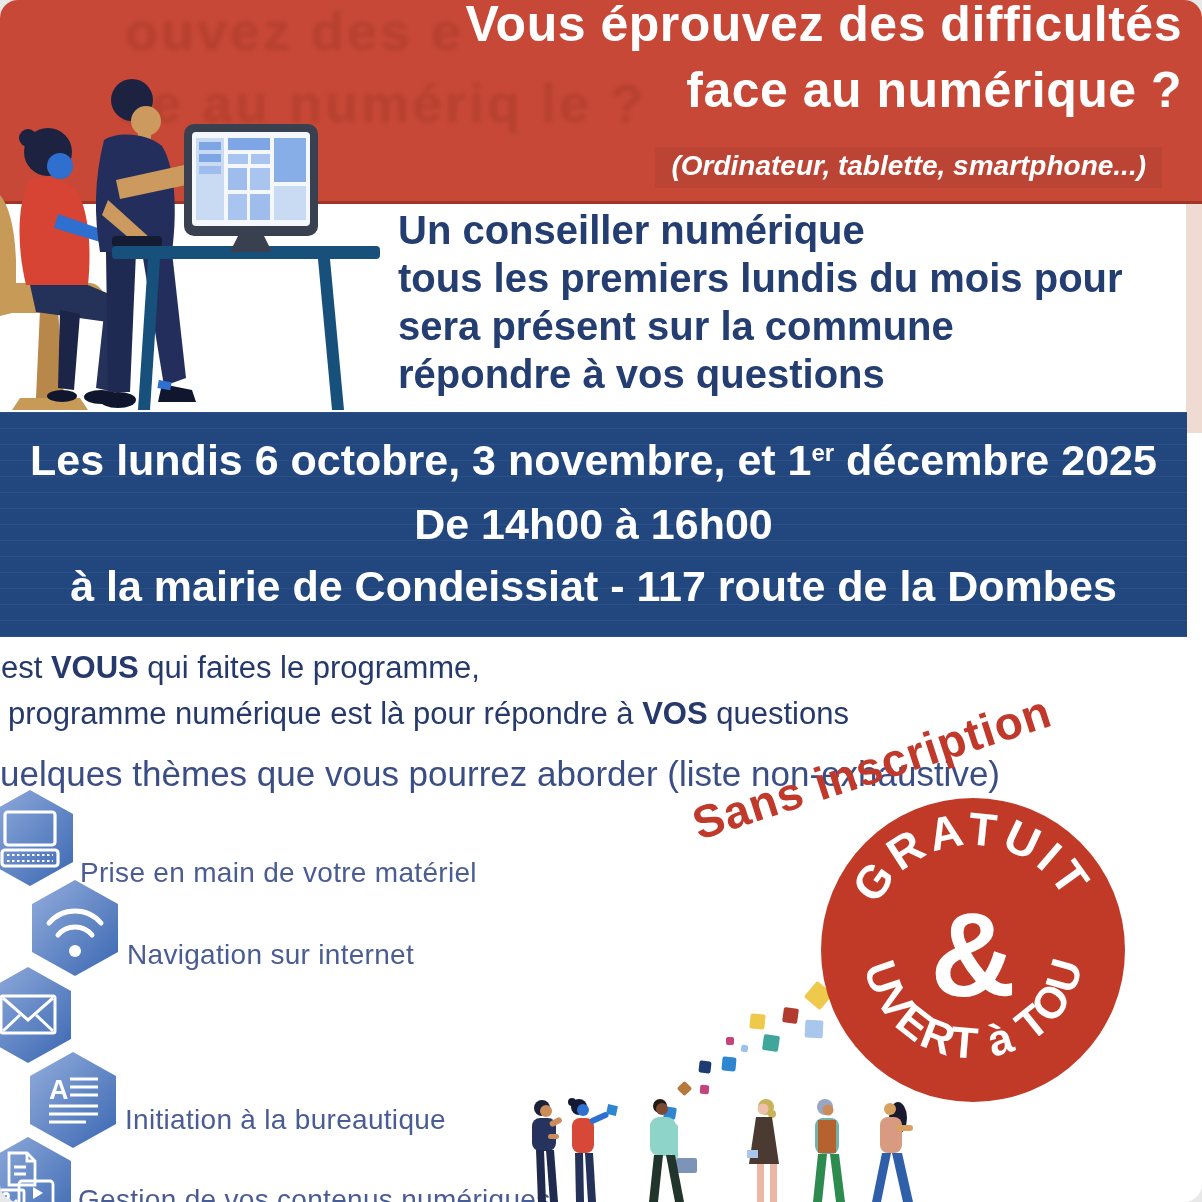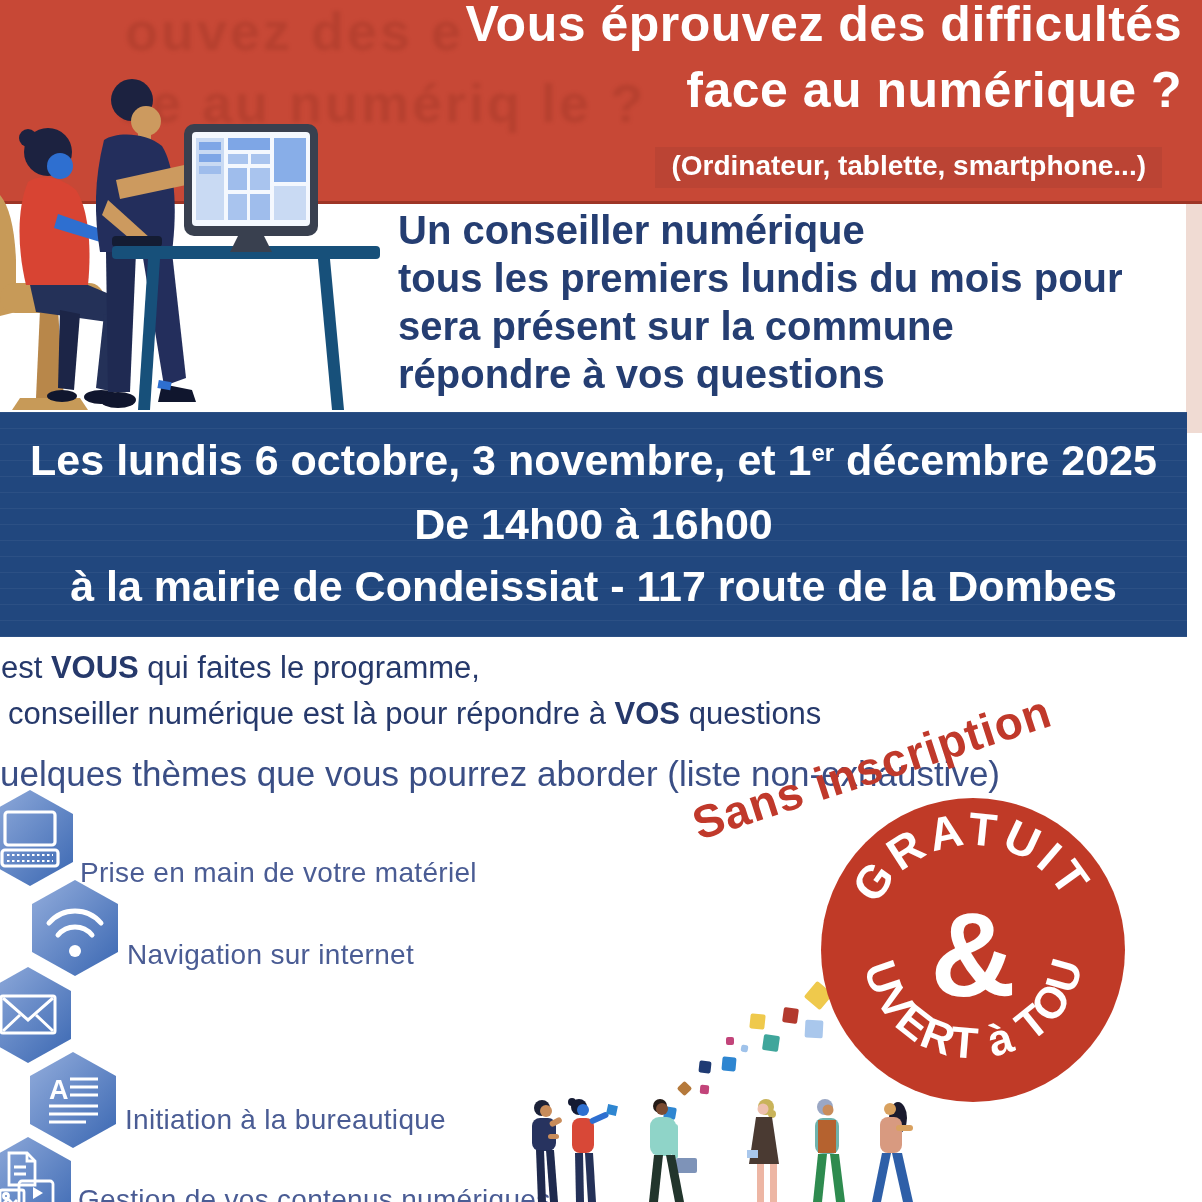--- a/index.html
+++ b/index.html
@@ -1,28 +1,28 @@
 <!DOCTYPE html>
 <html style="--banner_red: #C74836; --subtitle_red: #BB4434; --badge_red: #C03A27; --accent_red: #C0392B; --band_navy: #21477E; --text_navy: #253E72; --program_navy: #26396B; --list_blue: #4A5C94; --hex_blue_light: #93ADDC; --hex_blue_dark: #3A67B2;"><head>
 <meta charset="utf-8">
 <style>
   html,body{margin:0;padding:0;background:#e8e8e8;}
   .page{position:relative;width:1202px;height:1202px;background:#ffffff;overflow:hidden;
-        font-family:"Liberation Sans", sans-serif;margin:0 auto;}
+        font-family:"Liberation Sans", sans-serif;margin:0 auto;border-radius:18px;}
   
   .red-banner{position:absolute;left:0;top:0;width:1202px;height:201px;
               background:var(--banner_red,#C74836);border-bottom:3px solid #9E3526;z-index:1;}
   .ghost{position:absolute;color:#7E2618;opacity:.22;filter:blur(2px);
          font-weight:bold;letter-spacing:3px;font-size:54px;white-space:nowrap;}
   .ghost1{left:125px;top:0px;}
   .ghost2{left:118px;top:72px;}
   .headline{position:absolute;right:20px;top:-9px;text-align:right;color:#fff;
             font-weight:bold;font-size:50px;line-height:66px;letter-spacing:.5px;z-index:2;}
   .subtitle-box{position:absolute;right:40px;top:147px;background:var(--subtitle_red,#BB4434);
-                color:#fff;font-weight:bold;font-size:28px;padding:3px 16px 6px 16px;z-index:2;}
+                color:#fff;font-weight:bold;font-size:28px;padding:3px 16px 6px 16px;z-index:2;font-style:italic;}
   
   .illus{position:absolute;left:0;top:0;width:400px;height:412px;z-index:3;}
   
   .intro{position:absolute;left:398px;top:206px;color:var(--text_navy,#253E72);
          font-weight:bold;font-size:40px;line-height:48px;white-space:nowrap;z-index:2;}
   
   .blue-band{position:absolute;left:0;top:412px;width:1187px;height:225px;
              background:var(--band_navy,#21477E);color:#fff;font-weight:bold;z-index:2;}
   .blue-band::after{content:"";position:absolute;inset:0;
      background:repeating-linear-gradient(180deg,rgba(255,255,255,.05) 0 1px,transparent 1px 16px);}
@@ -138,21 +138,21 @@
 
   <div class="edge-strip"></div>
   <div class="blue-band">
     <div class="band-line band-l1"><span>Les lundis 6 octobre, 3 novembre, et 1</span><sup>er</sup><span> décembre 2025</span></div>
     <div class="band-line band-l2">De 14h00 à 16h00</div>
     <div class="band-line band-l3">à la mairie de Condeissiat - 117 route de la Dombes</div>
   </div>
 
   <div class="program">
     <div class="l1"><span>'est </span><b>VOUS</b><span> qui faites le programme,</span></div>
-    <div class="l2"><span>conseiller numérique est là pour répondre à </span><b>VOS</b><span> questions</span></div>
+    <div class="l2"><span>programme numérique est là pour répondre à </span><b>VOS</b><span> questions</span></div>
     <div class="l3">uelques thèmes que vous pourrez aborder (liste non-exhaustive)</div>
   </div>
 
   <svg width="0" height="0" style="position:absolute">
     <defs>
       <linearGradient id="hexGrad" x1="0" y1="0" x2="1" y2="1">
         <stop offset="0" stop-color="#93ADDC"></stop>
           <stop offset="1" stop-color="#3A67B2"></stop>
       </linearGradient>
     </defs>

